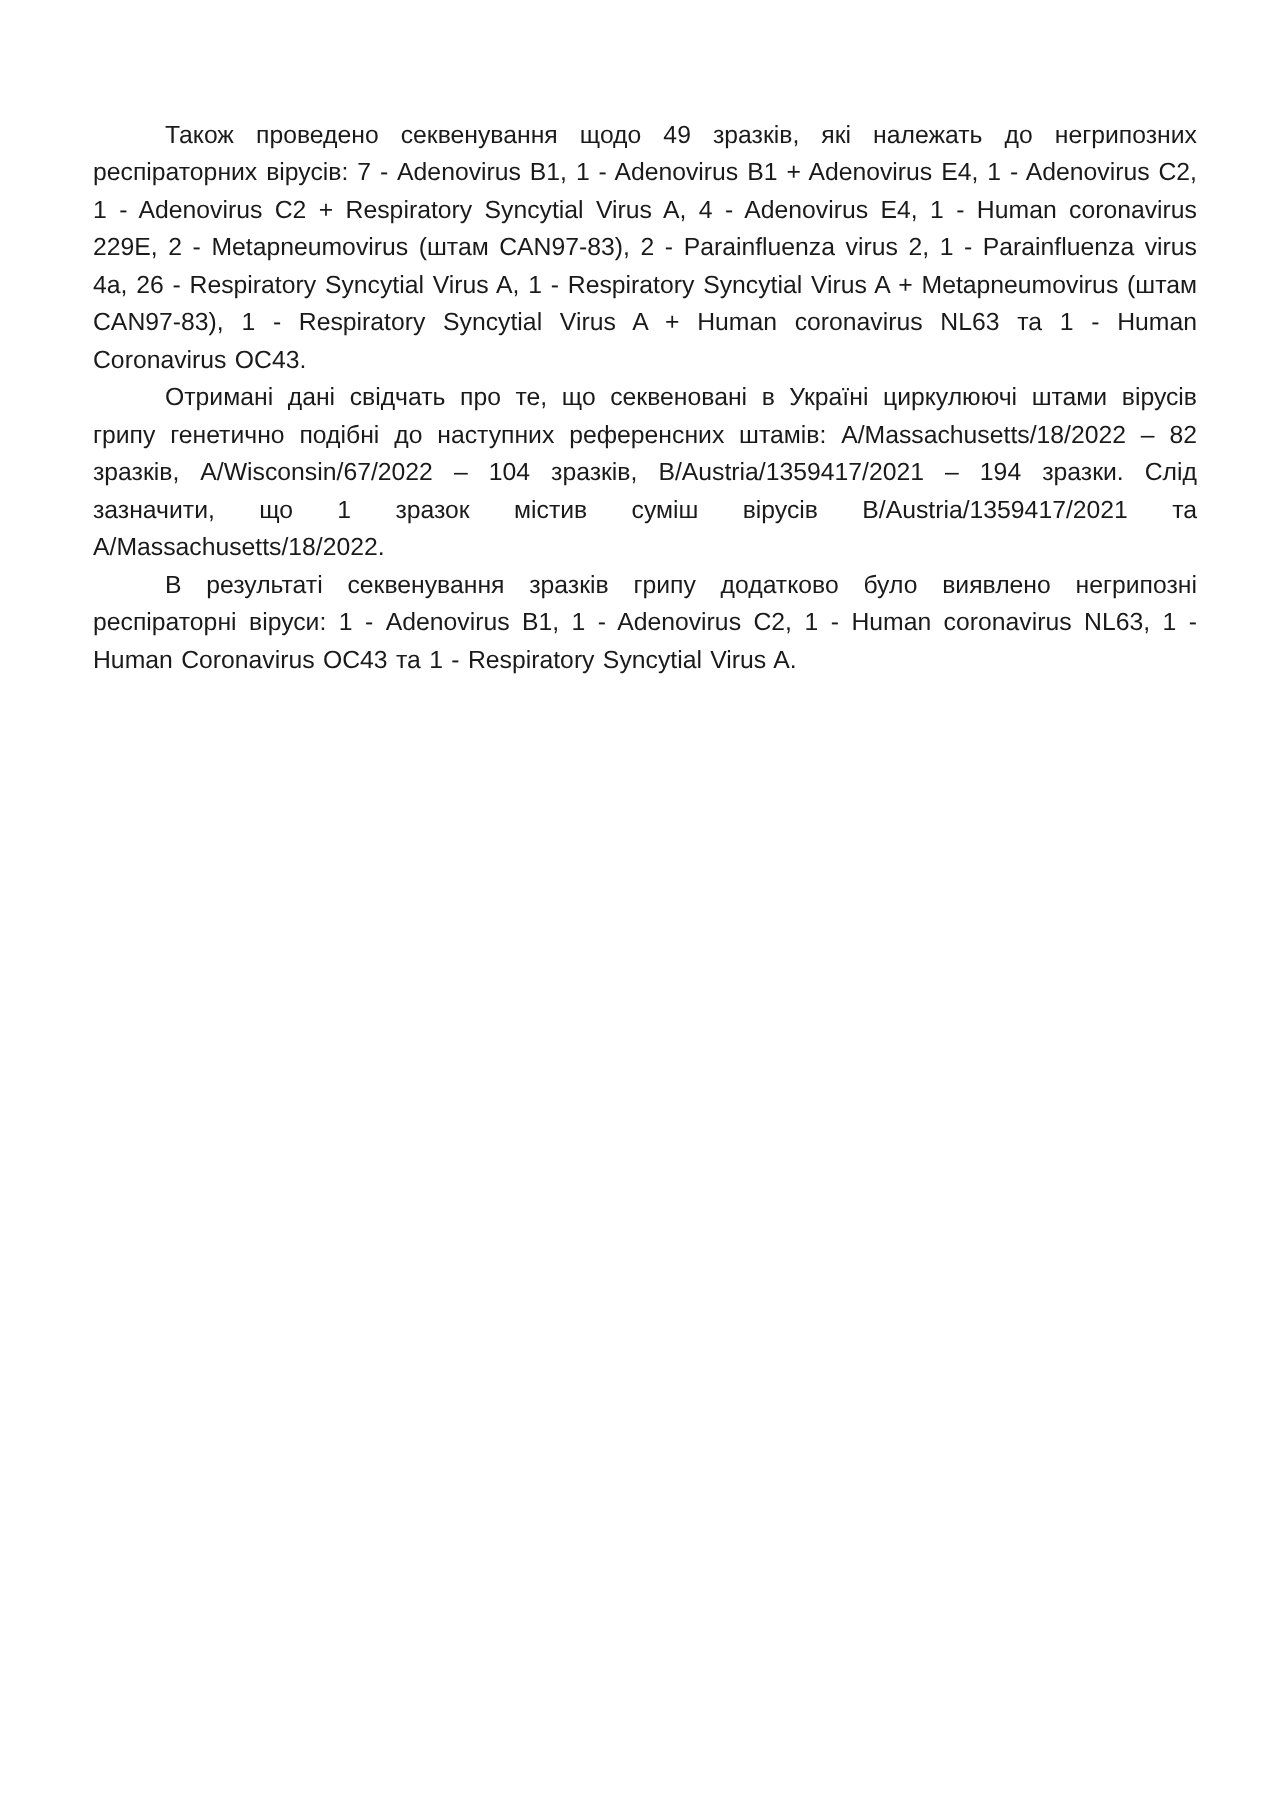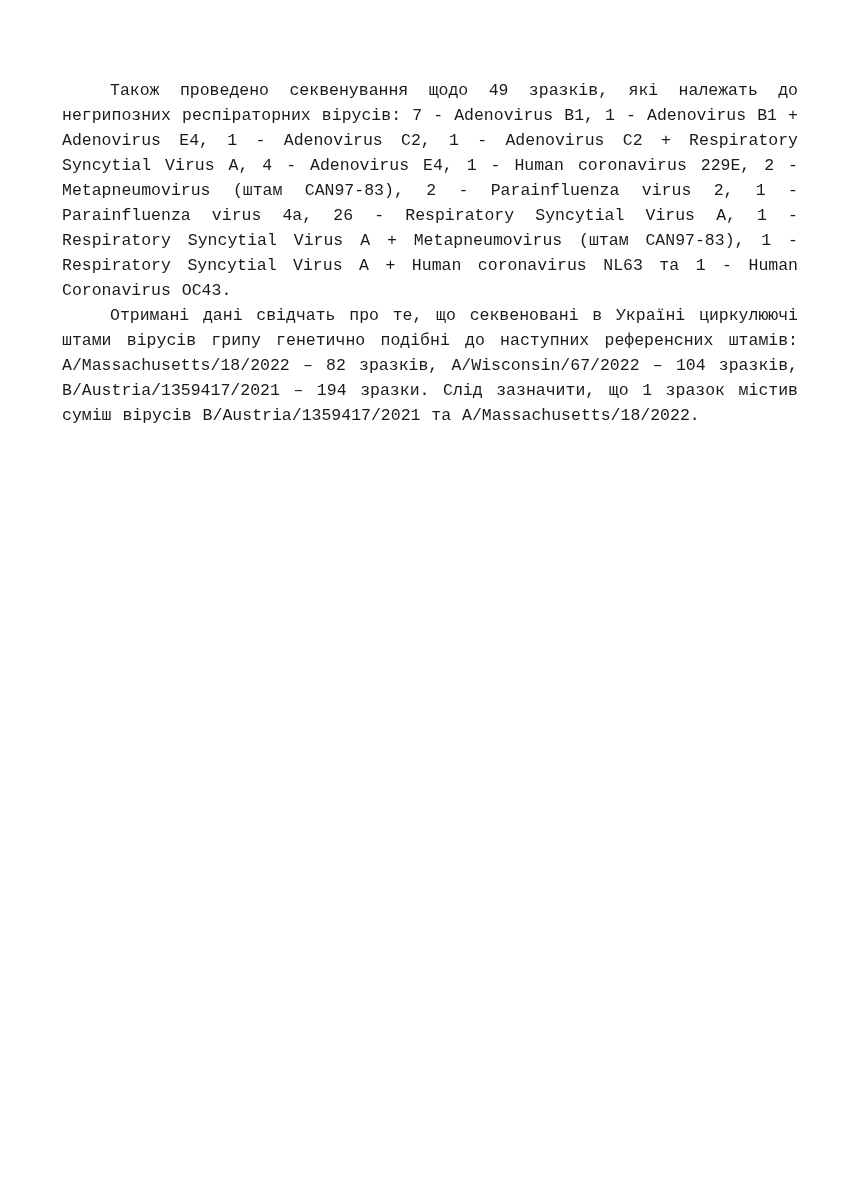--- a/index.html
+++ b/index.html
@@ -6,21 +6,21 @@
     margin: 0;
     padding: 0;
     background: #ffffff;
   }
   .page {
     position: relative;
     width: 849px;
     height: 1200px;
     background: #ffffff;
     overflow: hidden;
-    font-family: Liberation Mono, monospace;
+    font-family: Liberation Sans, sans-serif;
   }
   .text-block {
     position: absolute;
     top: 78px;
     left: 62px;
     width: 736px;
     color: #1a1a1a;
     font-size: 16.5px;
     line-height: 25px;
   }
@@ -31,14 +31,15 @@
     word-spacing: 1px;
   }
 </style>
 </head>
 <body>
 
 <div class="page">
   <div class="text-block">
     <p>Також проведено секвенування щодо 49 зразків, які належать до негрипозних респіраторних вірусів: 7 - Adenovirus B1, 1 - Adenovirus B1 + Adenovirus E4, 1 - Adenovirus C2, 1 - Adenovirus C2 + Respiratory Syncytial Virus A, 4 - Adenovirus E4, 1 - Human coronavirus 229E, 2 - Metapneumovirus (штам CAN97-83), 2 - Parainfluenza virus 2, 1 - Parainfluenza virus 4a, 26 - Respiratory Syncytial Virus A, 1 - Respiratory Syncytial Virus A + Metapneumovirus (штам CAN97-83), 1 - Respiratory Syncytial Virus A + Human coronavirus NL63 та 1 - Human Coronavirus OC43.</p>
     <p>Отримані дані свідчать про те, що секвеновані в Україні циркулюючі штами вірусів грипу генетично подібні до наступних референсних штамів: A/Massachusetts/18/2022 – 82 зразків, A/Wisconsin/67/2022 – 104 зразків, B/Austria/1359417/2021 – 194 зразки. Слід зазначити, що 1 зразок містив суміш вірусів B/Austria/1359417/2021 та A/Massachusetts/18/2022.</p>
+    <p>В результаті секвенування зразків грипу додатково було виявлено негрипозні респіраторні віруси: 1 - Adenovirus B1, 1 - Adenovirus C2, 1 - Human coronavirus NL63, 1 - Human Coronavirus OC43 та 1 - Respiratory Syncytial Virus A.</p>
   </div>
 </div>
 
 </body></html>

